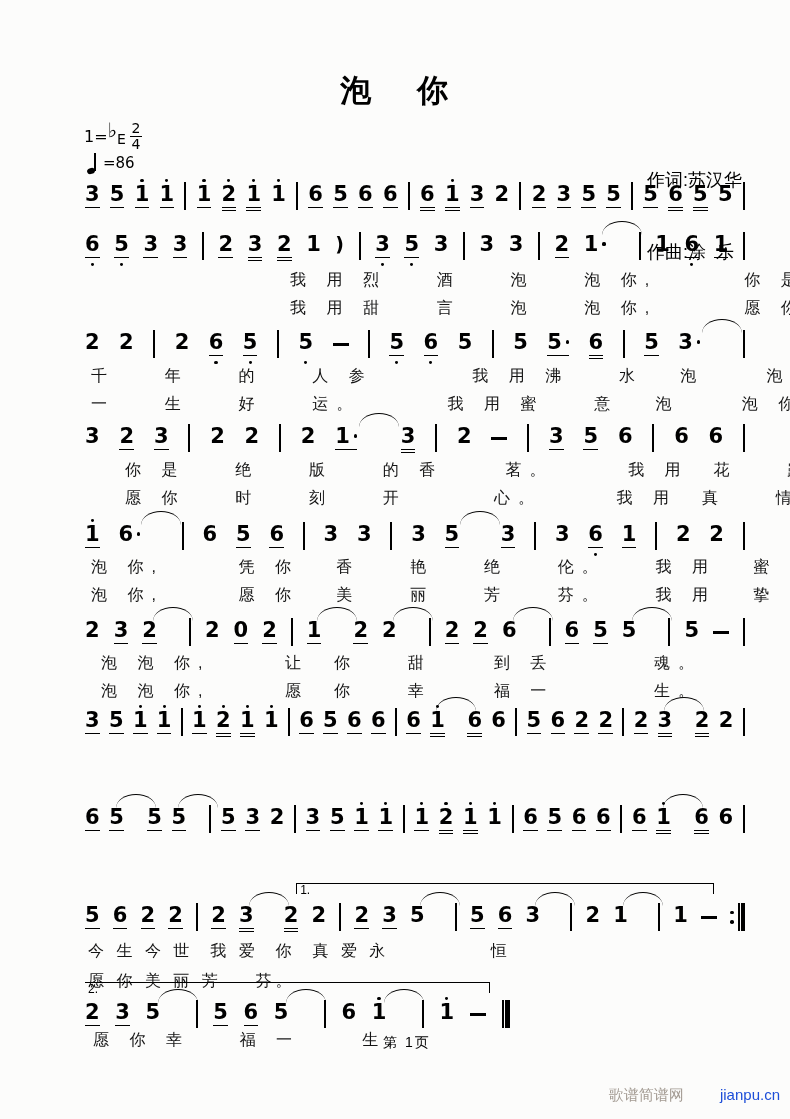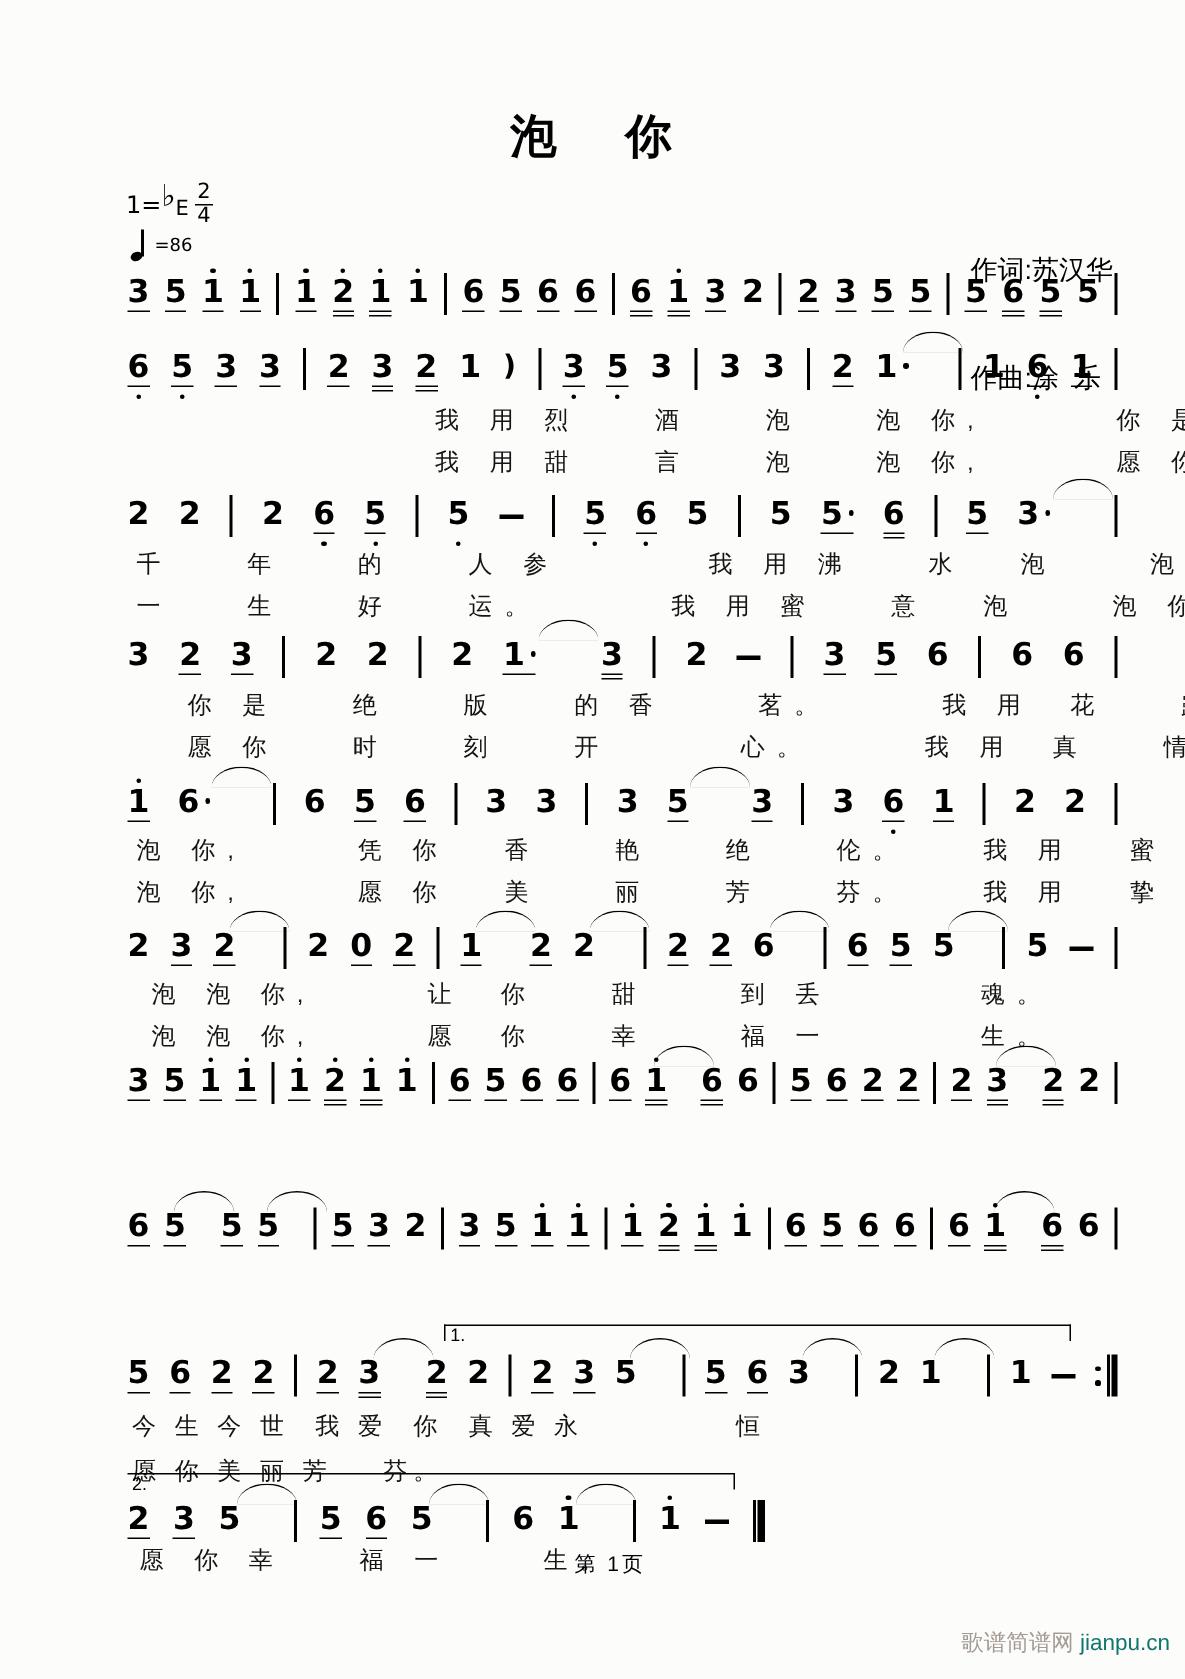--- a/index.html
+++ b/index.html
@@ -14,21 +14,21 @@
     font-size:31px;font-weight:bold;word-spacing:34px;
     font-family:"Liberation Serif", serif;letter-spacing:2px;
   }
   .keysig{position:absolute;left:84px;top:122px;display:flex;align-items:center;
     font-family:"DejaVu Sans", sans-serif;font-size:16px;}
   .keysig .flat{font-size:20px;position:relative;top:-7px;font-weight:bold;}
   .keysig .kletter{font-size:14px;position:relative;top:2px;margin-right:4px;}
   .frac{display:inline-flex;flex-direction:column;align-items:center;line-height:13px;font-size:14px;}
   .frac .fline{width:12px;height:1.3px;background:#000;margin:1px 0;}
   .tempo{position:absolute;left:87px;top:152px;display:flex;align-items:center;
-    font-family:"DejaVu Sans", sans-serif;font-size:12px;}
+    font-family:"DejaVu Sans", sans-serif;font-size:15px;}
   .qnote{position:relative;width:14px;height:22px;margin-right:2px;}
   .qnote .nhead{position:absolute;left:0;bottom:0;width:8px;height:6px;background:#000;border-radius:50%;transform:rotate(-20deg);}
   .qnote .nstem{position:absolute;left:7px;bottom:3px;width:1.8px;height:18px;background:#000;}
   .credits{position:absolute;right:48px;top:120px;font-size:18px;line-height:24px;white-space:pre;}
   
   .sys{position:absolute;left:85px;width:660px;}
   .notes{
     position:relative;display:flex;justify-content:space-between;align-items:flex-start;
     width:100%;height:40px;font-family:"DejaVu Sans", sans-serif;
   }
@@ -58,21 +58,21 @@
   .lyr{position:absolute;white-space:pre;font-size:16px;letter-spacing:8px;color:#141414;}
   .lyr.dense{letter-spacing:4px;}
   .volta{position:absolute;border-top:1.6px solid #000;height:10px;}
   .volta.vboth{border-left:1.6px solid #000;border-right:1.6px solid #000;}
   .volta.vright{border-right:1.6px solid #000;}
   .volta .vlabel{position:absolute;left:3px;top:-1px;font-size:12px;letter-spacing:0;}
   
   .pagelabel{position:absolute;left:383px;top:1034px;font-size:14px;letter-spacing:2px;}
   .watermark{position:absolute;right:10px;top:1086px;font-size:15px;}
   .watermark .wm-site{color:#a39b93;}
-  .watermark .wm-url{color:#0f766e;text-decoration:none;}
+  .watermark .wm-url{color:#1d4ed8;text-decoration:none;margin-left:32px;}
 </style>
 </head>
 <body>
 
 <div class="title">泡 你</div>
 
 <div class="keysig">
   <span>1=</span>
     <span class="flat">♭</span>
     <span class="kletter">E</span>

